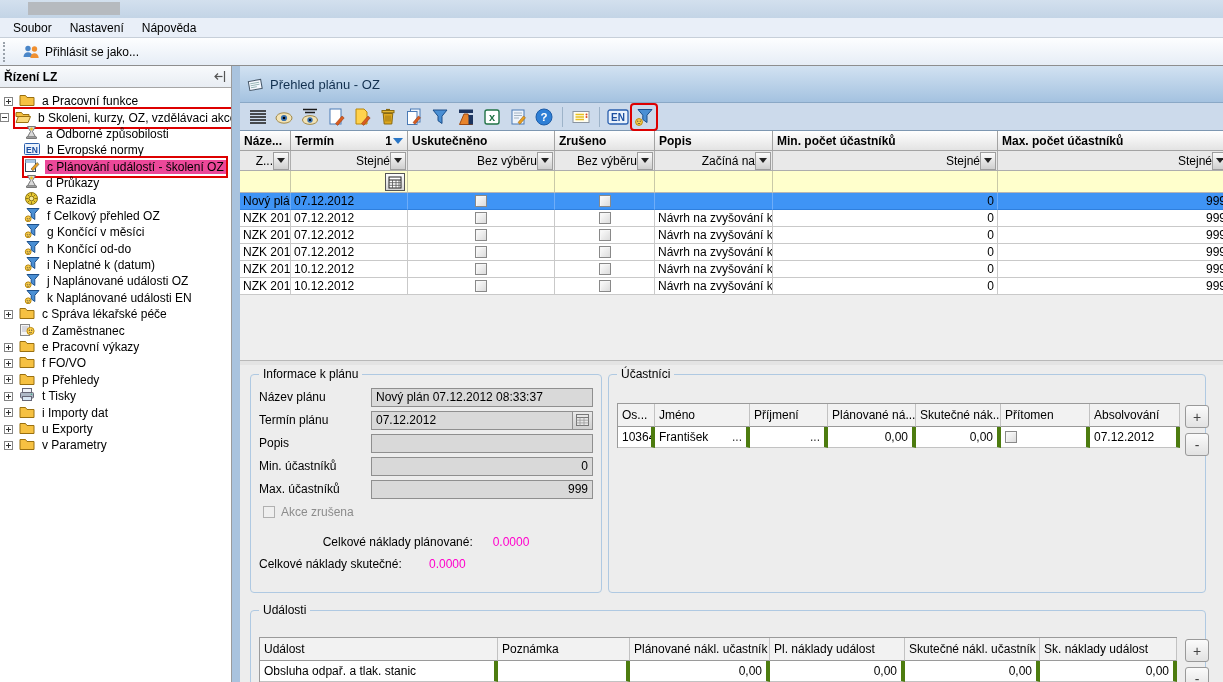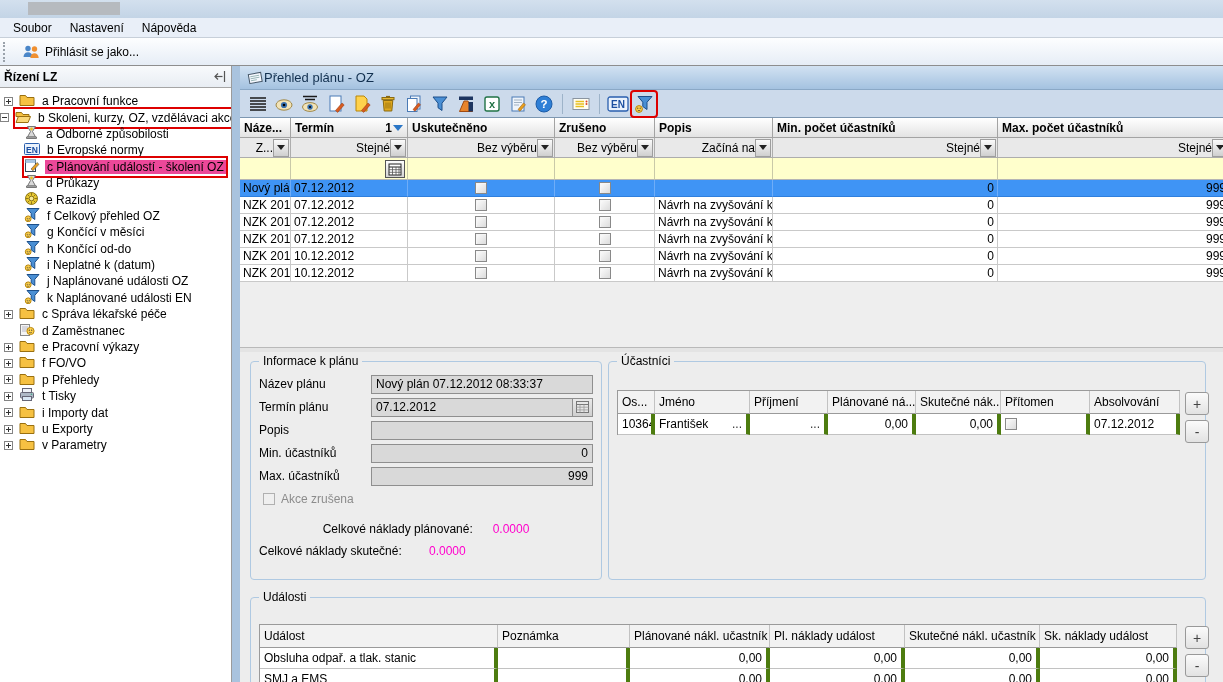--- a/index.html
+++ b/index.html
@@ -32,21 +32,21 @@
   .exp::before,.exp.minus::before{content:"";position:absolute;left:1px;top:3px;width:5px;height:1px;background:#333;}
   .exp.plus::after{content:"";position:absolute;left:3px;top:1px;width:1px;height:5px;background:#333;}
   .exp.none{visibility:hidden;}
   .ind1{width:20px;flex:none;}
   .tico{margin-right:5px;flex:none;}
   .tlabel{padding:0 2px;}
   .redbox{outline:2px solid #dd0000;outline-offset:0px;display:flex;align-items:center;}
   .sel-label{background:#ec4899;}
 
   
-  .paneltitle{height:24px;background:linear-gradient(#d2e2f2,#a4c2e0);border-bottom:1px solid #8aa8c6;display:flex;align-items:center;gap:0;padding:0 7px;color:#12304f;font-size:13px;}
+  .paneltitle{height:37px;background:linear-gradient(#d2e2f2,#a4c2e0);border-bottom:1px solid #8aa8c6;display:flex;align-items:center;gap:6px;padding:0 7px;color:#12304f;font-size:13px;}
   .ptoolbar{height:28px;background:#ccdaeb;border-bottom:1px solid #7d97b1;display:flex;align-items:center;gap:2px;padding:0 6px;}
   .tbtn{width:24px;height:24px;display:flex;align-items:center;justify-content:center;border-radius:2px;}
   .tsep{width:1px;height:20px;background:#9db3c9;margin:0 4px;}
   .tbtn.redhl{outline:2px solid #dd0000;}
 
   
   .grid{height:230px;background:#eeeeee;overflow:hidden;position:relative;border-bottom:1px solid #b9b9b9;}
   .grow,.ghead,.gfilter,.gyellow{display:grid;grid-template-columns:51px 117px 147px 100px 118px 225px 232px;text-align:right;}
   .hcell{background:linear-gradient(#ffffff,#e3e3e3);border-right:1px solid #a3a3a3;border-bottom:1px solid #a3a3a3;font-weight:bold;padding:2px 4px;height:20px;white-space:nowrap;overflow:hidden;display:flex;align-items:center;}
   .hsort{margin-left:auto;display:flex;align-items:center;gap:1px;}

